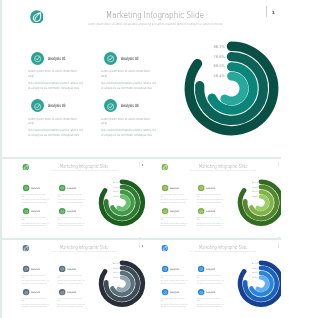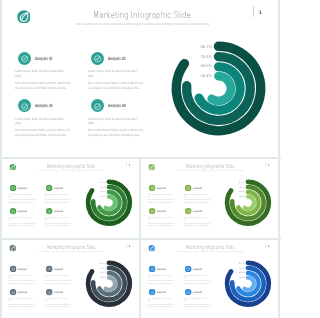--- a/index.html
+++ b/index.html
@@ -1,20 +1,20 @@
 <!DOCTYPE html>
 <html><head>
 <meta charset="utf-8">
 <title>Marketing Infographic Slide</title>
 <style>
 html,body{margin:0;padding:0;background:#ffffff;}
 body{width:281px;height:318px;overflow:hidden;font-family:"Liberation Sans",sans-serif;}
 .page{position:relative;width:281px;height:318px;background:#ffffff;}
 .gap{position:absolute;background:#e3ebe9;}
-.slide{position:absolute;background:#ffffff;overflow:hidden;}
+.slide{position:absolute;background:#ffffff;overflow:hidden;margin-left:13px;}
 .inner{position:absolute;left:0;top:0;width:281px;height:158px;transform-origin:0 0;}
 .logo{position:absolute;left:14.7px;top:9.3px;width:13.8px;height:13.8px;}
 .title{position:absolute;left:60px;top:9.9px;width:160px;text-align:center;font-family:"DejaVu Sans",sans-serif;font-size:8.7px;letter-spacing:-.02px;color:#858585;font-weight:200;white-space:nowrap;transform:scaleX(.83);transform-origin:50% 50%;}
 .subtitle{position:absolute;left:50px;top:21.6px;width:180px;text-align:center;font-family:"DejaVu Sans",sans-serif;font-size:3.1px;letter-spacing:.01px;color:#bcbcbc;white-space:nowrap;transform:scaleX(.79);transform-origin:50% 50%;}
 .pagenum{position:absolute;left:256.8px;top:9.6px;font-family:"DejaVu Sans",sans-serif;font-size:4.6px;font-weight:700;color:#5a5a5a;}
 .pageline{position:absolute;left:251.3px;top:5.6px;width:.6px;height:11.4px;background:#cfd4d3;}
 .cell{position:absolute;width:66px;}
 .cell .dot{position:absolute;left:0;top:0;width:13.3px;height:13.3px;border-radius:50%;}
 .cell .clabel{position:absolute;left:17.2px;top:4.1px;font-family:"DejaVu Sans",sans-serif;font-size:4.4px;font-weight:700;color:#6f6f6f;white-space:nowrap;transform:scaleX(.63);transform-origin:0 50%;}
 .cell .para{position:absolute;left:-3.2px;font-family:"DejaVu Sans",sans-serif;font-size:3.1px;line-height:4.85px;color:#a8afad;width:70px;transform:scaleX(.79);transform-origin:0 50%;}

